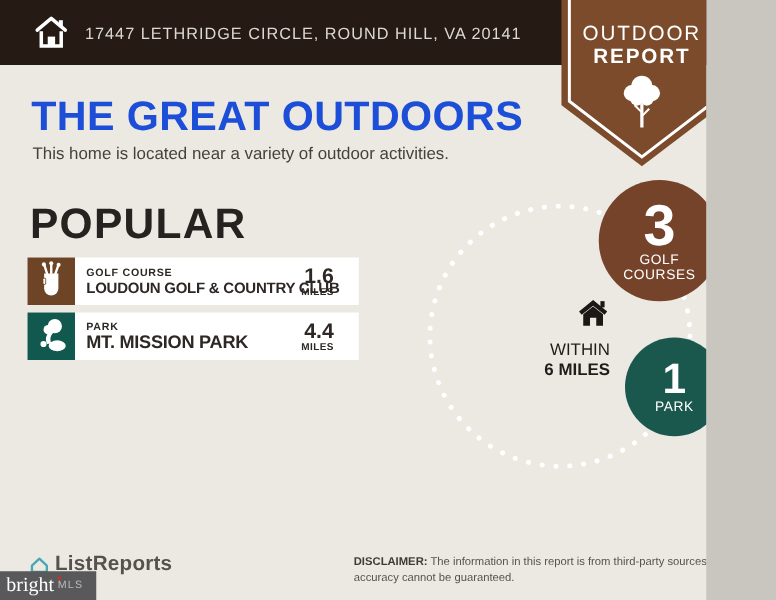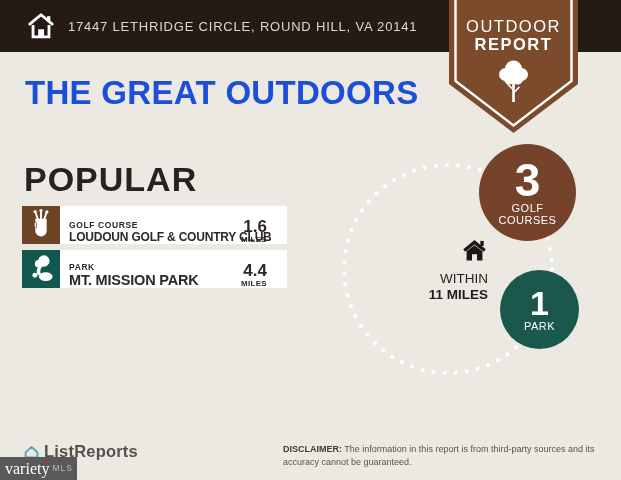--- a/index.html
+++ b/index.html
@@ -1,37 +1,37 @@
 <!DOCTYPE html>
 <html><head>
 <meta charset="utf-8">
 <style>
   html,body{margin:0;padding:0;background:#c9c6c0;}
   #canvas{
-    position:relative;width:621px;height:480px;overflow:hidden;
+    position:relative;width:565px;height:480px;overflow:hidden;
     background:#ece9e3;font-family:"Liberation Sans",sans-serif;
     -webkit-font-smoothing:antialiased;
   }
   
   .topbar{position:absolute;left:0;top:0;width:621px;height:52px;background:#251b14;
     display:flex;align-items:center;}
   .topbar .home-ico{margin-left:26px;display:flex;align-items:center;}
   .topbar .addr{margin-left:12px;color:#ddd8d3;font-size:13px;letter-spacing:.8px;font-weight:400;}
   
   .badge{position:absolute;left:449px;top:0;width:129px;height:138px;}
   .badge svg text{font-family:"Liberation Sans",sans-serif;}
   
   .h-title{position:absolute;left:25px;top:74px;font-size:33px;font-weight:800;
     color:#1d4ed8;letter-spacing:.3px;white-space:nowrap;}
   .h-sub{position:absolute;left:26px;top:115px;font-size:13.5px;color:#46413d;}
   
   .pop-head{position:absolute;left:24px;top:160px;font-size:34px;font-weight:800;
     color:#262220;letter-spacing:1px;}
   .row{position:absolute;left:22px;width:265px;height:38px;background:#ffffff;
-    display:flex;align-items:flex-end;}
+    display:flex;align-items:center;}
   .row1{top:206px;} .row2{top:250px;}
   .row .sq{width:38px;height:38px;flex:0 0 38px;display:flex;align-items:center;justify-content:center;}
   .sq-golf{background:#6d4526;} .sq-park{background:#11594e;}
   .row .txt{flex:1;padding-left:9px;min-width:0;}
   .row .cat{font-size:8.5px;font-weight:700;letter-spacing:.6px;color:#2d2825;}
   .row .nm{font-weight:700;color:#2d2825;letter-spacing:-.2px;white-space:nowrap;}
   .row1 .nm{font-size:12px;} .row2 .nm{font-size:14.5px;}
   .row .dist{padding-right:20px;text-align:right;}
   .row .dval{font-size:17px;font-weight:700;color:#2d2825;line-height:16px;}
   .row .dunit{font-size:8px;font-weight:700;color:#2d2825;letter-spacing:.3px;}
@@ -93,20 +93,21 @@
         <circle cx="4" cy="21" r="5.5"></circle>
         <circle cx="0" cy="17" r="7"></circle>
         <rect x="-1.3" y="25" width="2.6" height="19"></rect>
         <path d="M-1 32 L-6.5 26.5 L-5.2 25.4 L0 31 Z"></path>
         <path d="M1 35 L6.5 29.5 L5.2 28.4 L0 34 Z"></path>
       </g>
     </svg>
   </div>
 
   <div class="h-title">THE GREAT OUTDOORS</div>
+  <div class="h-sub">This home is located near a variety of outdoor activities.</div>
 
   <div class="pop-head">POPULAR</div>
 
   <div class="row row1">
     <div class="sq sq-golf">
       <svg width="38" height="38" viewBox="0 0 40 40" fill="#ffffff" stroke="none">
         <path d="M16.5 13.5 L14.2 6.5" stroke="#ffffff" stroke-width="2" stroke-linecap="round"></path>
         <path d="M20 13 L20 5.5" stroke="#ffffff" stroke-width="2" stroke-linecap="round"></path>
         <path d="M23.5 13.5 L25.8 7" stroke="#ffffff" stroke-width="2" stroke-linecap="round"></path>
         <circle cx="13.8" cy="5.8" r="1.7"></circle>
@@ -155,21 +156,21 @@
 
   <div class="center-group">
     <span>
       <svg width="27" height="25" viewBox="0 0 32 30" fill="#1b1916">
         <path d="M2.5 13.5 L16 2.5 L29.5 13.5 L27 16.5 L16 7.8 L5 16.5 Z"></path>
         <rect x="23" y="3.5" width="4" height="6"></rect>
         <path d="M6.5 16 L16 8.7 L25.5 16 V27 H19 V19.5 H13 V27 H6.5 Z"></path>
       </svg>
     </span>
     <div class="within">WITHIN</div>
-    <div class="miles">11 MILES</div>
+    <div class="miles">6 MILES</div>
   </div>
 
   <div class="bubble bubble-golf">
     <div class="cnt">3</div>
     <div class="bl">GOLF</div>
     <div class="bl">COURSES</div>
   </div>
 
   <div class="bubble bubble-park">
     <div class="cnt">1</div>
@@ -177,21 +178,21 @@
   </div>
 
   <div class="lr-logo">
     <svg width="17" height="16" viewBox="0 0 20 18">
       <path d="M3 9.5 L10 3 L17 9.5 V15.5 H3 Z" fill="none" stroke="#49a8b3" stroke-width="2.2" stroke-linejoin="round"></path>
     </svg>
     <span class="lr-txt">ListReports</span>
   </div>
 
   <div class="mlsbox">
-    <span class="mls-name">variety</span>
+    <span class="mls-name">bright</span>
     <span class="mls-dot"></span>
     <span class="mls-suffix">MLS</span>
   </div>
 
   <div class="disclaimer">
     <b>DISCLAIMER:</b><span> The information in this report is from third-party sources and its accuracy cannot be guaranteed.</span>
   </div>
 
 </div>
 

